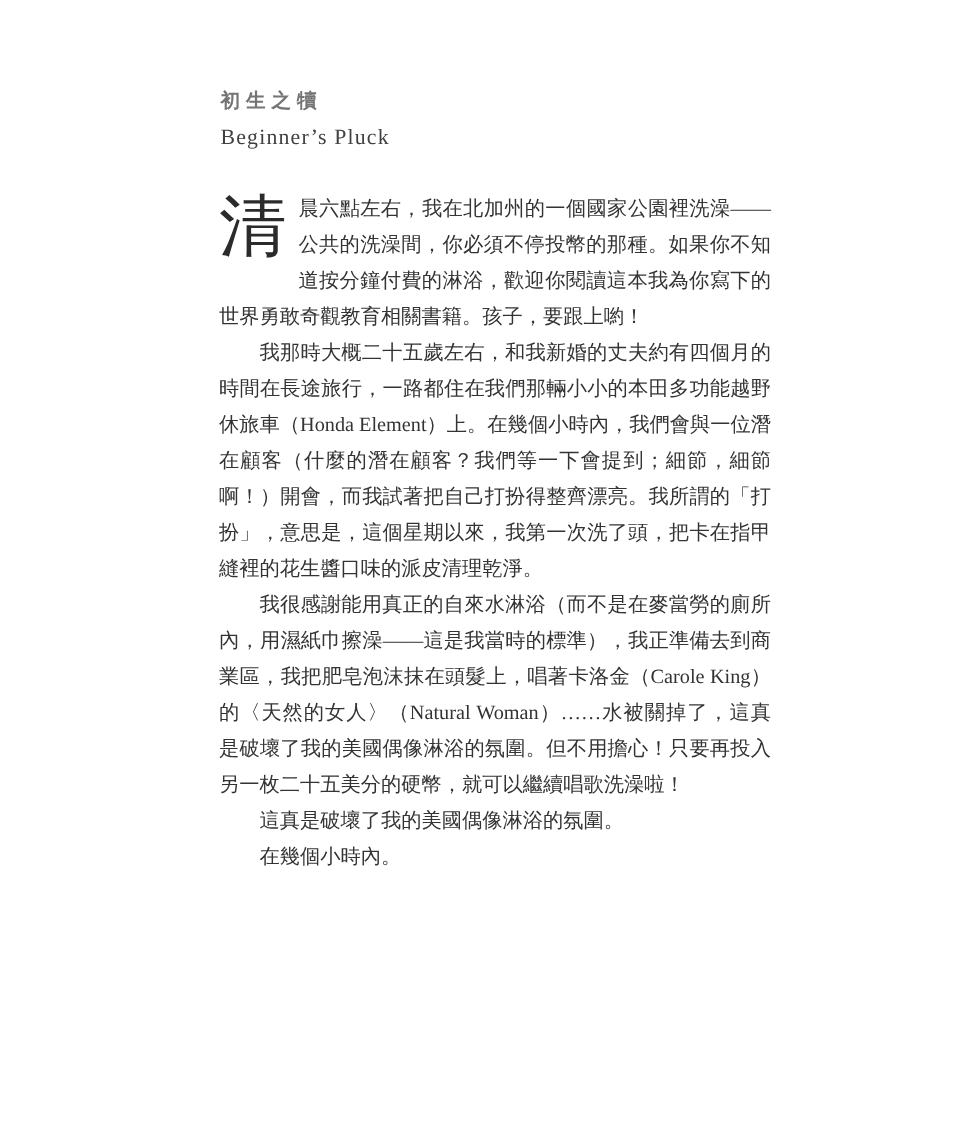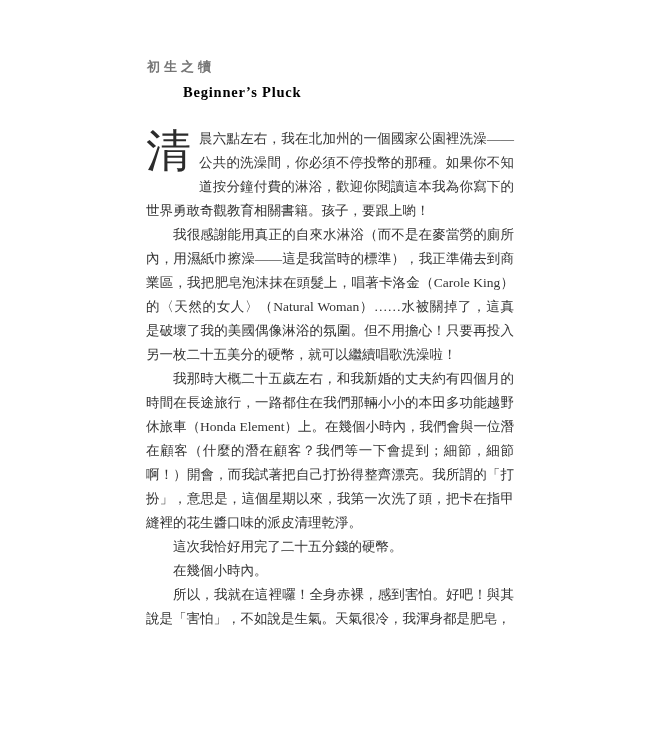--- a/index.html
+++ b/index.html
@@ -22,24 +22,23 @@
   }
   .title-zh {
     font-size: 13px;
     letter-spacing: 4px;
     font-weight: 600;
     color: #757575;
   }
   .title-en {
     margin-top: 8px;
     font-size: 14.5px;
-    font-weight: 700;
+    font-weight: 400;
     letter-spacing: 0.8px;
-    color: #000000;
-    margin-left: 36px;
+    color: #404040;
   }
   .body-text {
     position: absolute;
     left: 146px;
     top: 127px;
     width: 368px;
     font-size: 13.5px;
     line-height: 24px;
     color: #333333;
     text-align: justify;
@@ -68,20 +67,19 @@
 <div class="page">
 
   <div class="running-header">
     <div class="title-zh">初生之犢</div>
     <div class="title-en">Beginner’s Pluck</div>
   </div>
 
   <div class="body-text">
 
   <p class="para"><span class="dropcap">清</span>晨六點左右，我在北加州的一個國家公園裡洗澡——公共的洗澡間，你必須不停投幣的那種。如果你不知道按分鐘付費的淋浴，歡迎你閱讀這本我為你寫下的世界勇敢奇觀教育相關書籍。孩子，要跟上喲！</p>
+      <p class="para indent">我那時大概二十五歲左右，和我新婚的丈夫約有四個月的時間在長途旅行，一路都住在我們那輛小小的本田多功能越野休旅車（Honda Element）上。在幾個小時內，我們會與一位潛在顧客（什麼的潛在顧客？我們等一下會提到；細節，細節啊！）開會，而我試著把自己打扮得整齊漂亮。我所謂的「打扮」，意思是，這個星期以來，我第一次洗了頭，把卡在指甲縫裡的花生醬口味的派皮清理乾淨。</p>
       <p class="para indent">我很感謝能用真正的自來水淋浴（而不是在麥當勞的廁所內，用濕紙巾擦澡——這是我當時的標準），我正準備去到商業區，我把肥皂泡沫抹在頭髮上，唱著卡洛金（Carole King）的〈天然的女人〉（Natural Woman）……水被關掉了，這真是破壞了我的美國偶像淋浴的氛圍。但不用擔心！只要再投入另一枚二十五美分的硬幣，就可以繼續唱歌洗澡啦！</p>
-      <p class="para indent">我那時大概二十五歲左右，和我新婚的丈夫約有四個月的時間在長途旅行，一路都住在我們那輛小小的本田多功能越野休旅車（Honda Element）上。在幾個小時內，我們會與一位潛在顧客（什麼的潛在顧客？我們等一下會提到；細節，細節啊！）開會，而我試著把自己打扮得整齊漂亮。我所謂的「打扮」，意思是，這個星期以來，我第一次洗了頭，把卡在指甲縫裡的花生醬口味的派皮清理乾淨。</p>
-      <p class="para indent">這次我恰好用完了二十五分錢的硬幣。</p>
+      <p class="para indent">這真是破壞了我的美國偶像淋浴的氛圍。</p>
       <p class="para indent">在幾個小時內。</p>
-      <p class="para indent">所以，我就在這裡囉！全身赤裸，感到害怕。好吧！與其說是「害怕」，不如說是生氣。天氣很冷，我渾身都是肥皂，</p>
     </div>
 
 </div>
 
 </body></html>

